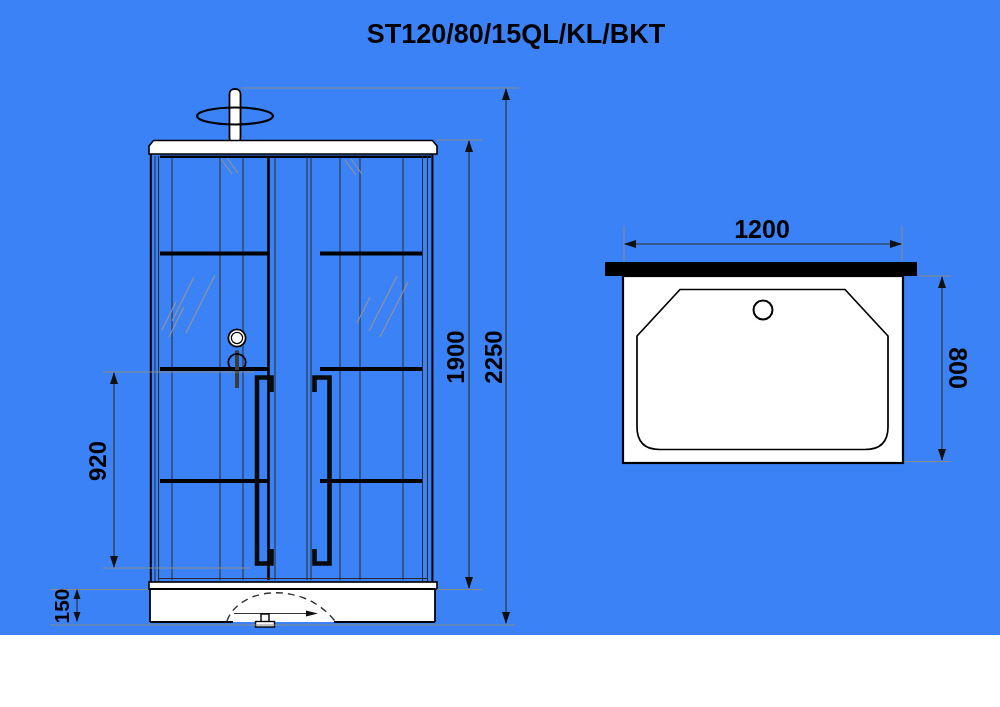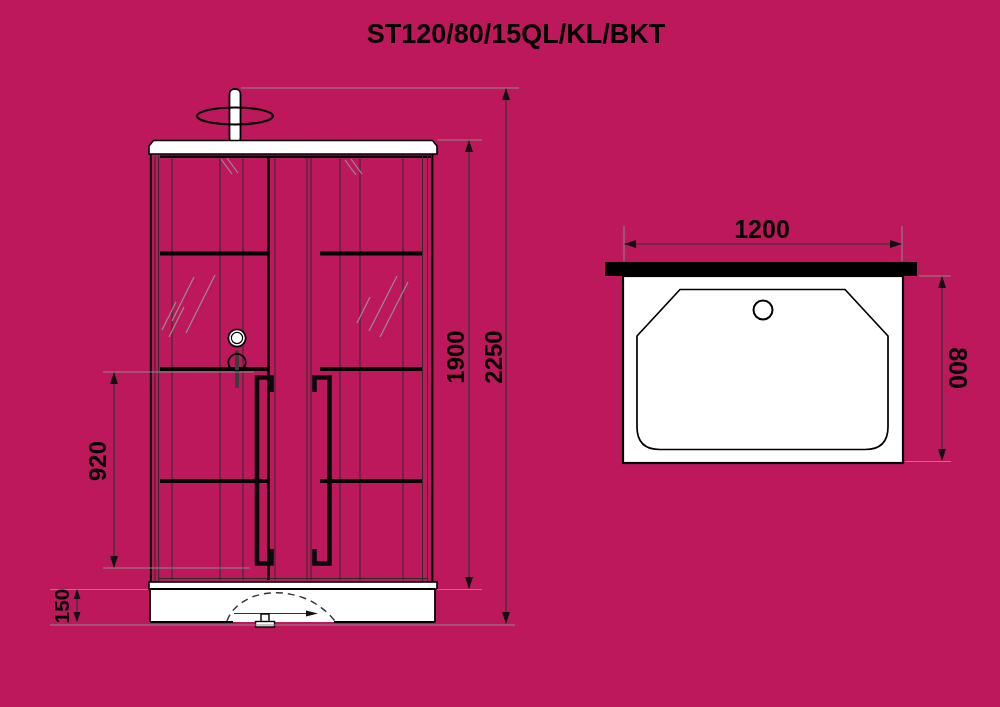--- a/index.html
+++ b/index.html
@@ -1,16 +1,16 @@
 <!DOCTYPE html>
 <html><head>
 <meta charset="utf-8">
 <style>
   html,body{margin:0;padding:0;background:#ffffff;}
-  .page{width:1000px;height:707px;background:#be185d;position:relative;overflow:hidden;
+  .page{width:1000px;height:635px;background:#3b82f6;position:relative;overflow:hidden;
         font-family:"Liberation Sans",sans-serif;}
   svg{display:block;}
   .stroke{stroke:#000000;fill:none;}
   .w1{stroke-width:1;stroke:#2b2b2b;}
   .w16{stroke-width:1.6;}
   .w2{stroke-width:2;}
   .w22{stroke-width:2.2;}
   .rail{stroke:#000;stroke-width:3.8;}
   .stile{stroke:#000;stroke-width:2.6;}
   .handle{stroke:#0a0a0a;stroke-width:4.6;fill:none;}

